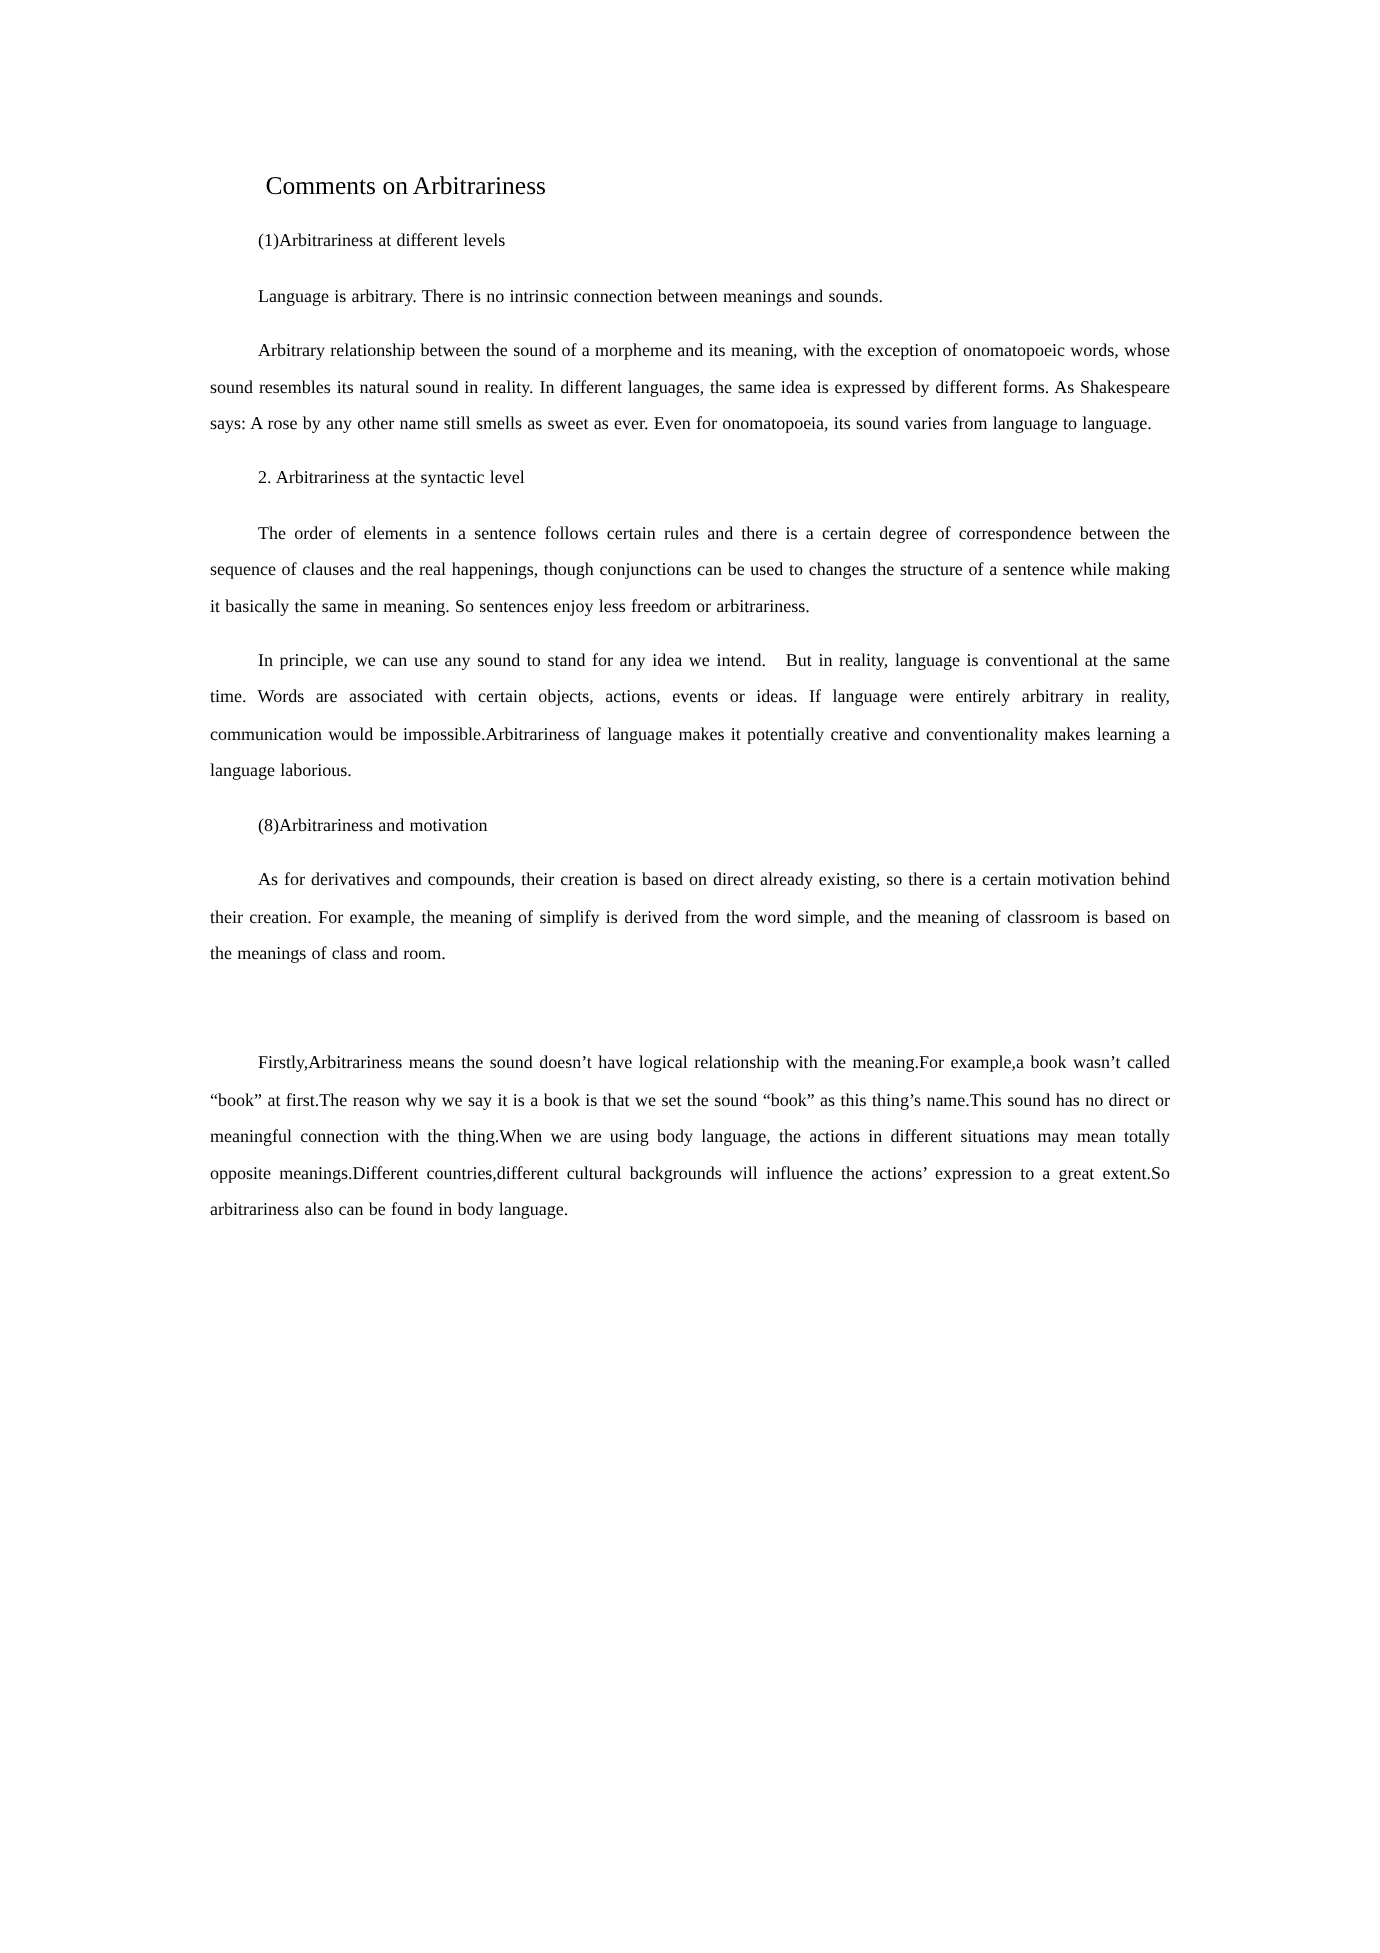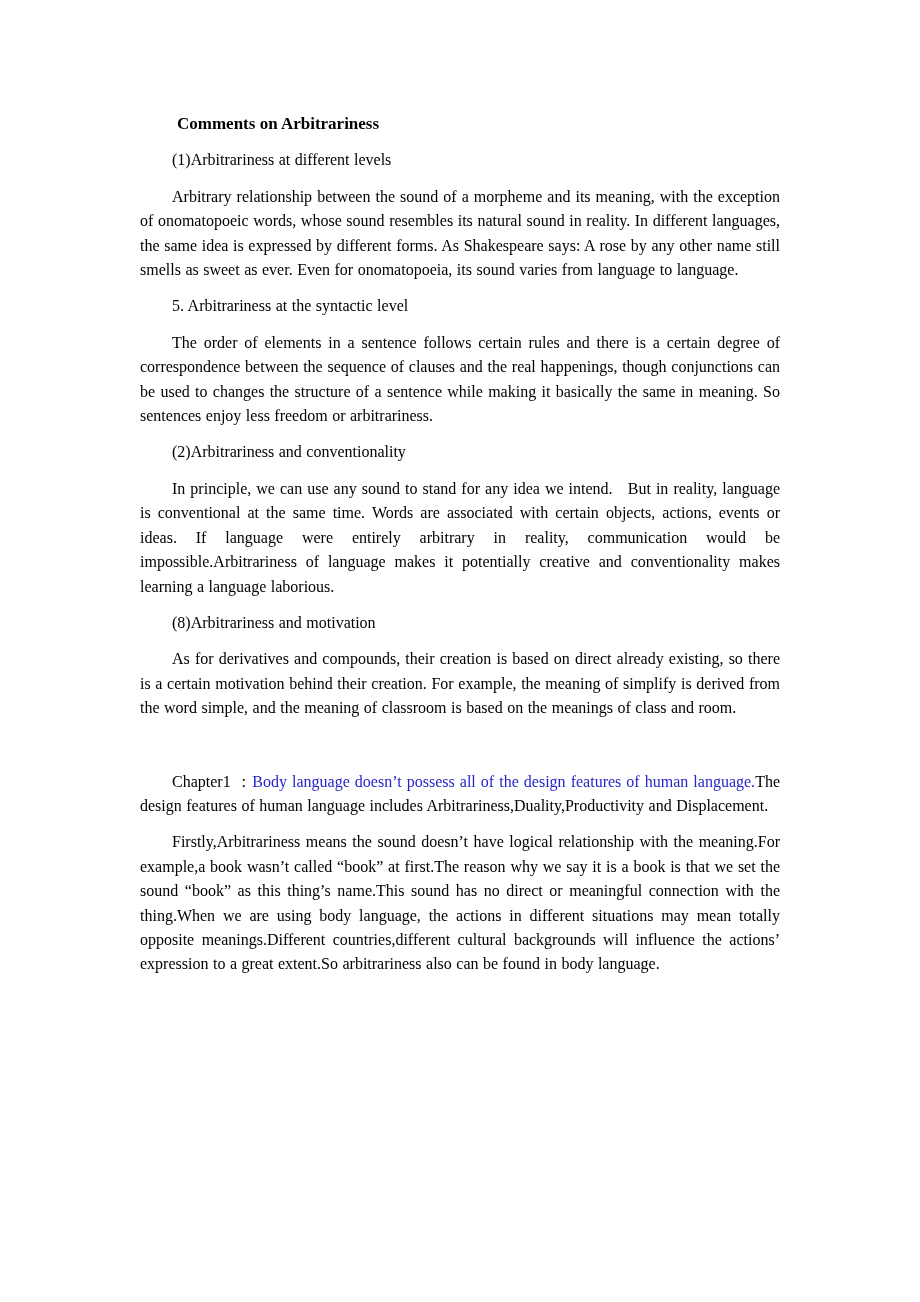--- a/index.html
+++ b/index.html
@@ -16,26 +16,26 @@
   }
   .page {
     box-sizing: border-box;
     width: 920px;
     height: 1302px;
     padding: 112px 140px 40px 140px;
     background: #ffffff;
   }
   .doc-title {
     font-size: 17px;
-    font-weight: bold;
+    font-weight: normal;
     line-height: 24.4px;
     margin: 0 0 12px 37px;
   }
   .para {
-    font-size: 16px;
+    font-size: 12px;
     line-height: 24.4px;
     margin: 0 0 12px 0;
     text-align: justify;
     text-indent: 32px;
     word-spacing: 0.5px;
   }
   .para.single {
     text-align: left;
   }
   .empty-line {
@@ -47,27 +47,26 @@
   }
 </style>
 </head>
 <body>
 
 <div class="page">
 
   <h1 class="doc-title">Comments on Arbitrariness</h1>
 
   <p class="para single">(1)Arbitrariness at different levels</p>
+  <p class="para single">Language is arbitrary. There is no intrinsic connection between meanings and sounds.</p>
   <p class="para">Arbitrary relationship between the sound of a morpheme and its meaning, with the exception of onomatopoeic words, whose sound resembles its natural sound in reality. In different languages, the same idea is expressed by different forms. As Shakespeare says: A rose by any other name still smells as sweet as ever. Even for onomatopoeia, its sound varies from language to language.</p>
-  <p class="para single">5. Arbitrariness at the syntactic level</p>
+  <p class="para single">2. Arbitrariness at the syntactic level</p>
   <p class="para">The order of elements in a sentence follows certain rules and there is a certain degree of correspondence between the sequence of clauses and the real happenings, though conjunctions can be used to changes the structure of a sentence while making it basically the same in meaning. So sentences enjoy less freedom or arbitrariness.</p>
-  <p class="para single">(2)Arbitrariness and conventionality</p>
   <p class="para">In principle, we can use any sound to stand for any idea we intend.&nbsp;&nbsp; But in reality, language is conventional at the same time. Words are associated with certain objects, actions, events or ideas. If language were entirely arbitrary in reality, communication would be impossible.Arbitrariness of language makes it potentially creative and conventionality makes learning a language laborious.</p>
   <p class="para single">(8)Arbitrariness and motivation</p>
   <p class="para">As for derivatives and compounds, their creation is based on direct already existing, so there is a certain motivation behind their creation. For example, the meaning of simplify is derived from the word simple, and the meaning of classroom is based on the meanings of class and room.</p>
 
   <div class="empty-line"></div>
 
-  <p class="para"><span>Chapter1 ：</span><span class="blue">Body language doesn’t possess all of the design features of human language.</span><span>The design features of human language includes Arbitrariness,Duality,Productivity and Displacement.</span></p>
 
   <p class="para">Firstly,Arbitrariness means the sound doesn’t have logical relationship with the meaning.For example,a book wasn’t called “book” at first.The reason why we say it is a book is that we set the sound “book” as this thing’s name.This sound has no direct or meaningful connection with the thing.When we are using body language, the actions in different situations may mean totally opposite meanings.Different countries,different cultural backgrounds will influence the actions’ expression to a great extent.So arbitrariness also can be found in body language.</p>
 
 </div>
 
 </body></html>

